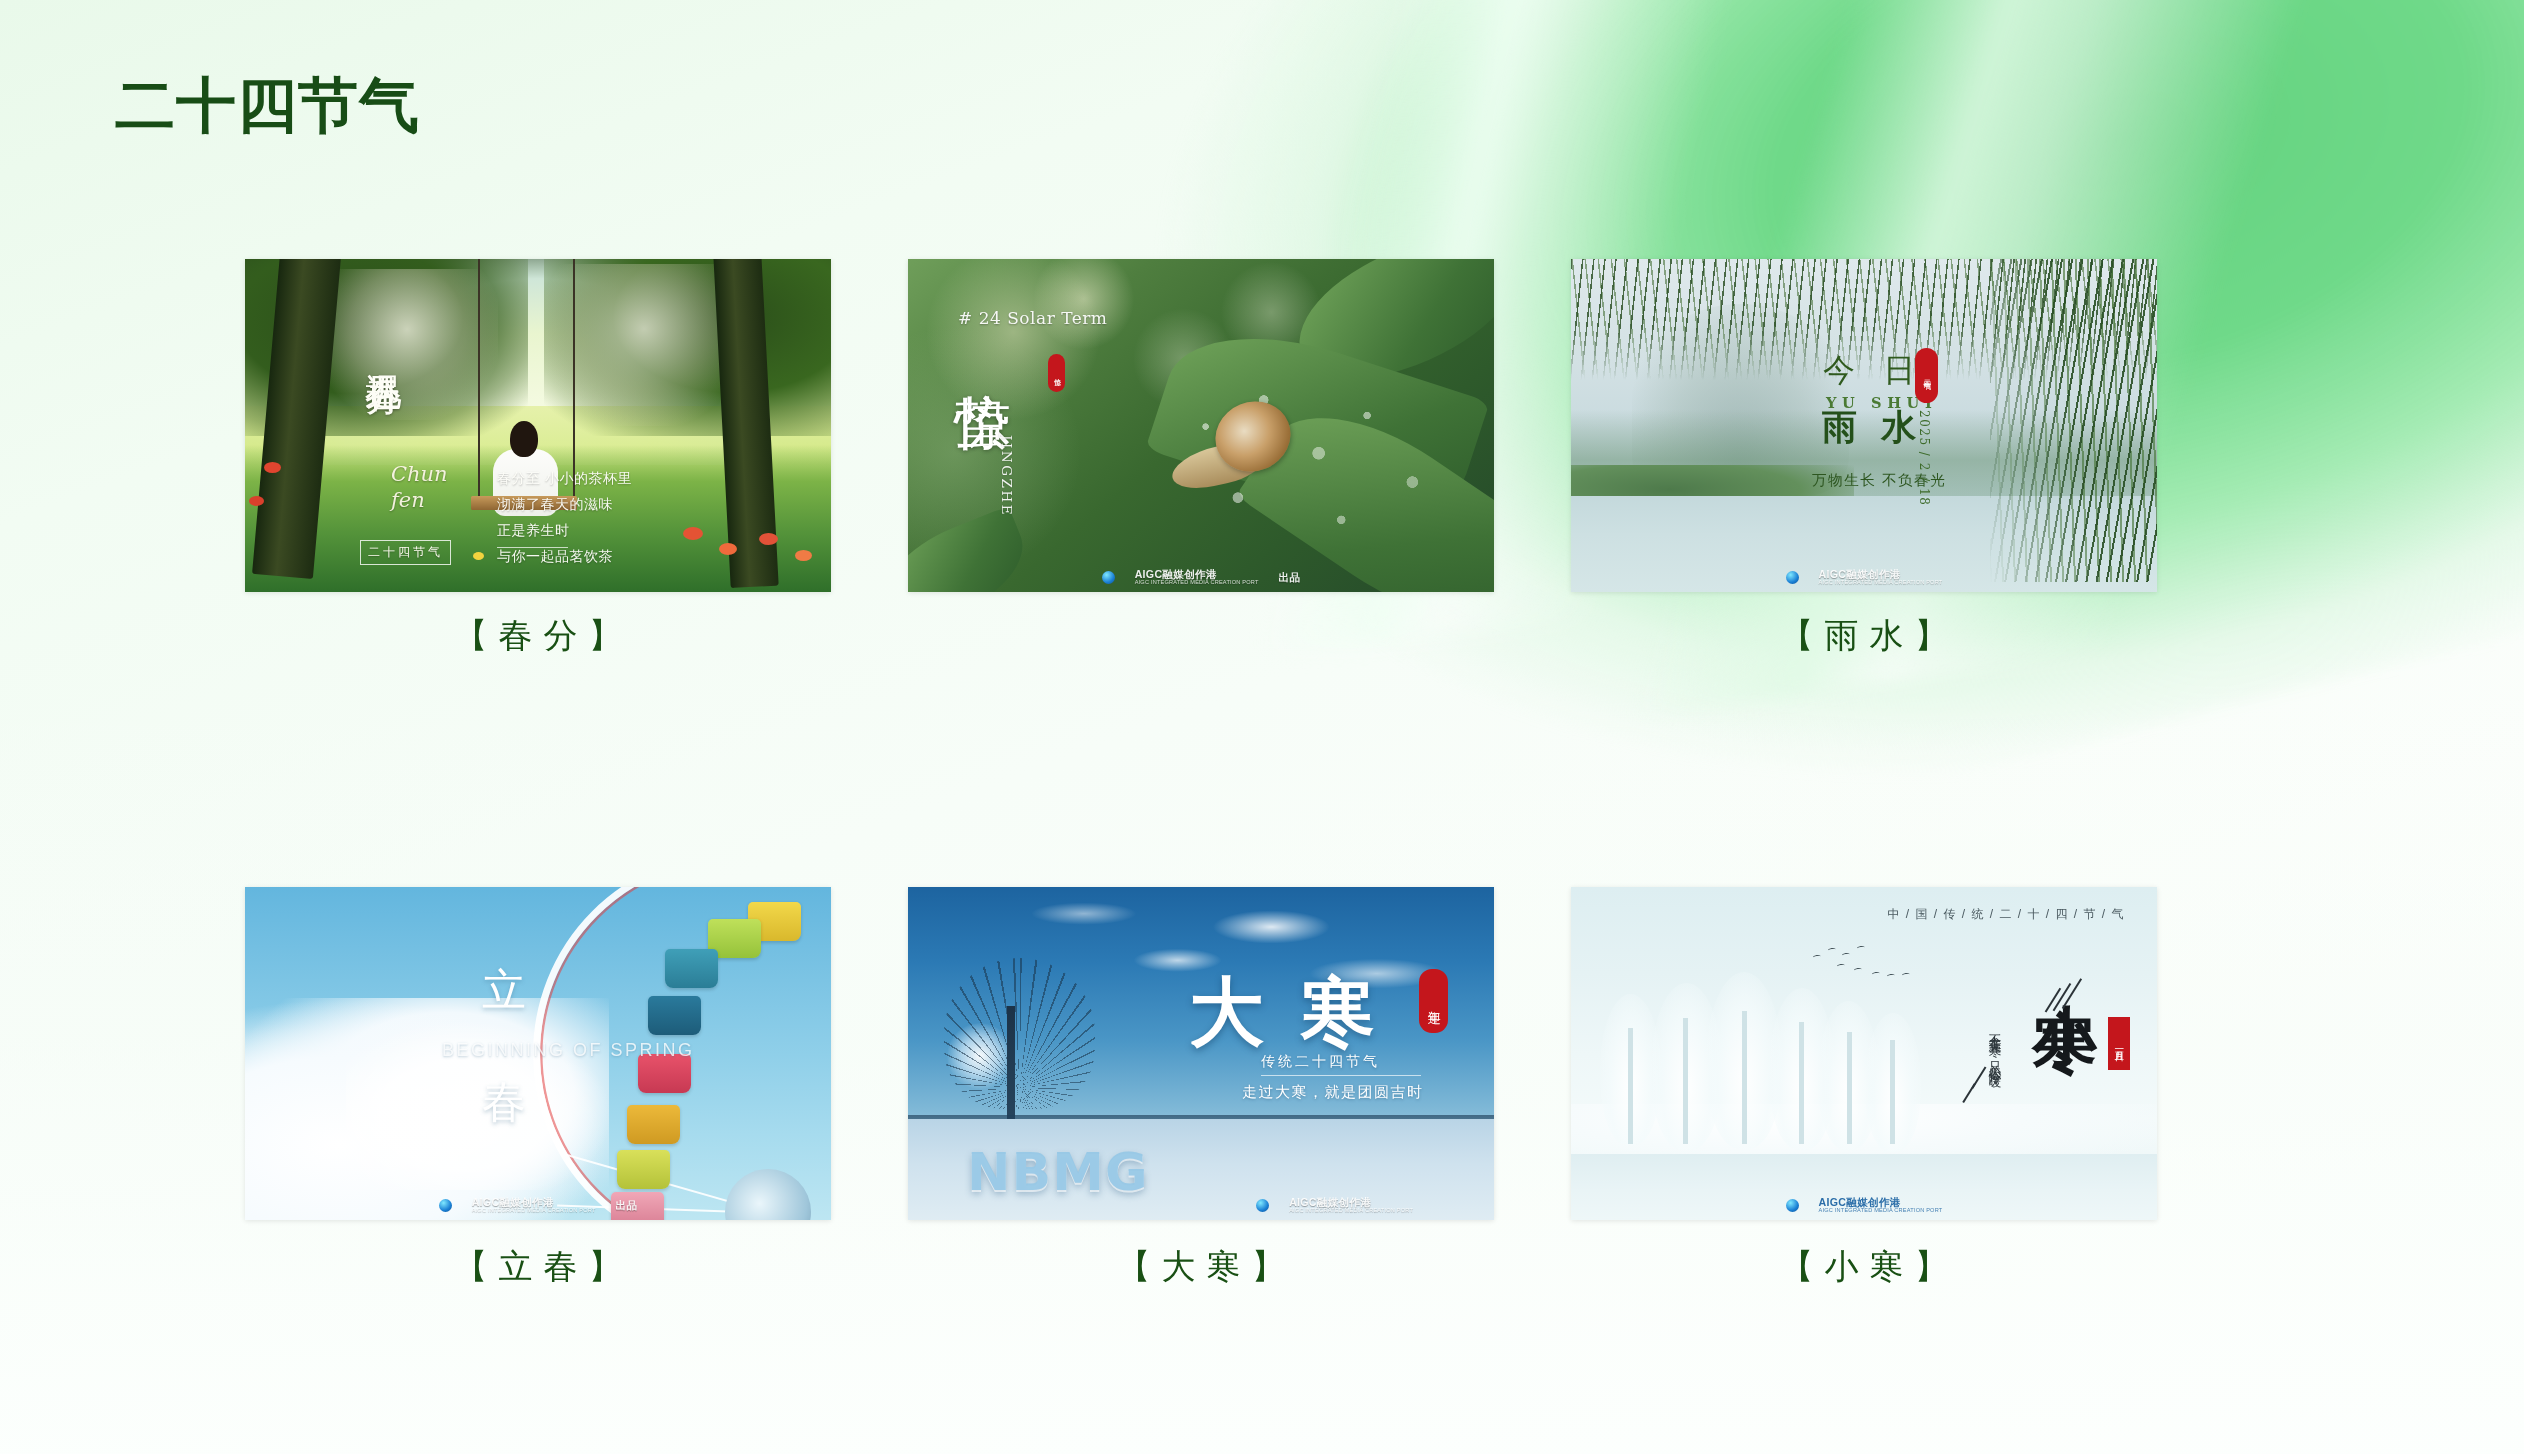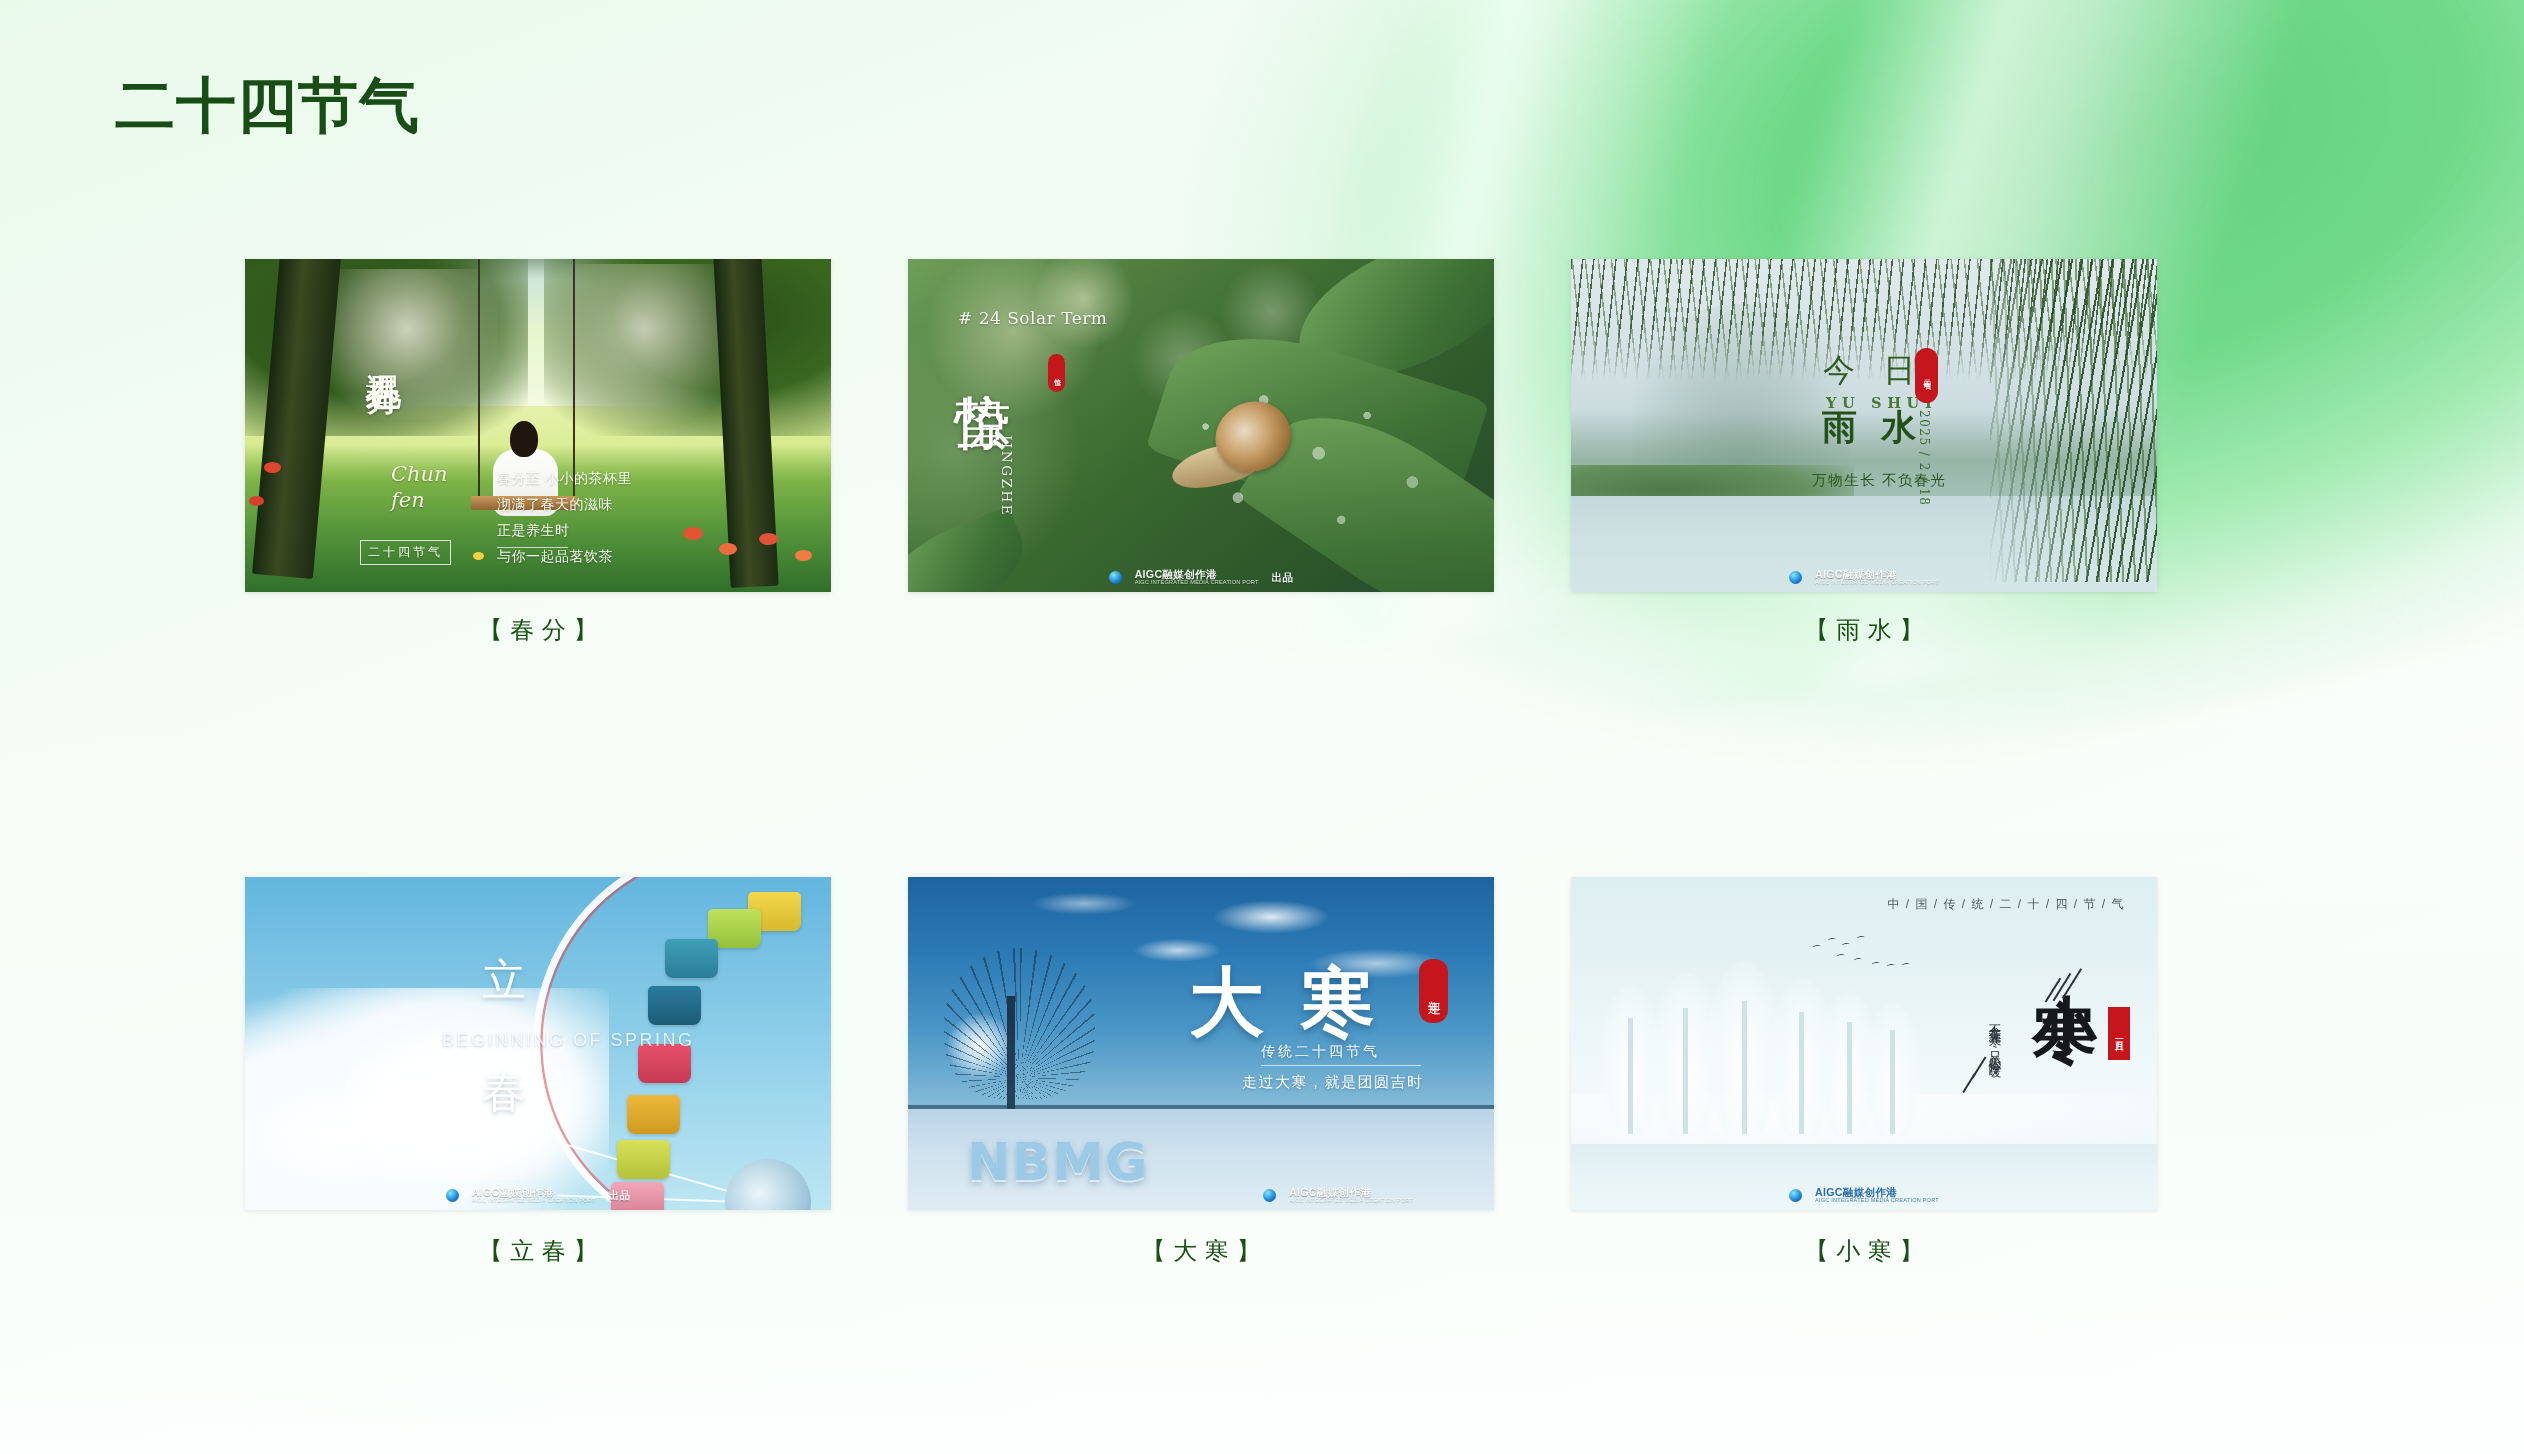--- a/index.html
+++ b/index.html
@@ -66,32 +66,32 @@
   .cell.row2 { margin-top:235px; }
   .card {
     position:relative;
     width:586px; height:333px;
     overflow:hidden;
     box-shadow:0 1px 5px rgba(0,0,0,0.10);
   }
   .caption {
     margin-top:26px;
     text-align:center;
-    font-size:24px;
+    font-size:34px;
     line-height:1;
     color:#195014;
     font-family:"DejaVu Sans","Liberation Sans",sans-serif;
     white-space:nowrap;
   }
   .cell.row2 .caption { margin-top:29px; }
 
   
   .wm {
     position:absolute; bottom:6px; left:0; width:100%;
-    display:flex; align-items:center; justify-content:center; gap:13px;
+    display:flex; align-items:center; justify-content:center; gap:20px;
     font-size:10.6px; font-weight:bold; letter-spacing:0.3px;
     color:rgba(255,255,255,0.92);
     text-shadow:0 0.5px 1px rgba(0,0,0,0.35);
     pointer-events:none;
   }
   .wm .wm-dot {
     width:13px; height:13px; border-radius:50%;
     background:radial-gradient(circle at 35% 30%, #7fe8ff, #1a7fd4 60%, #0e4f8f);
     flex:none;
   }

